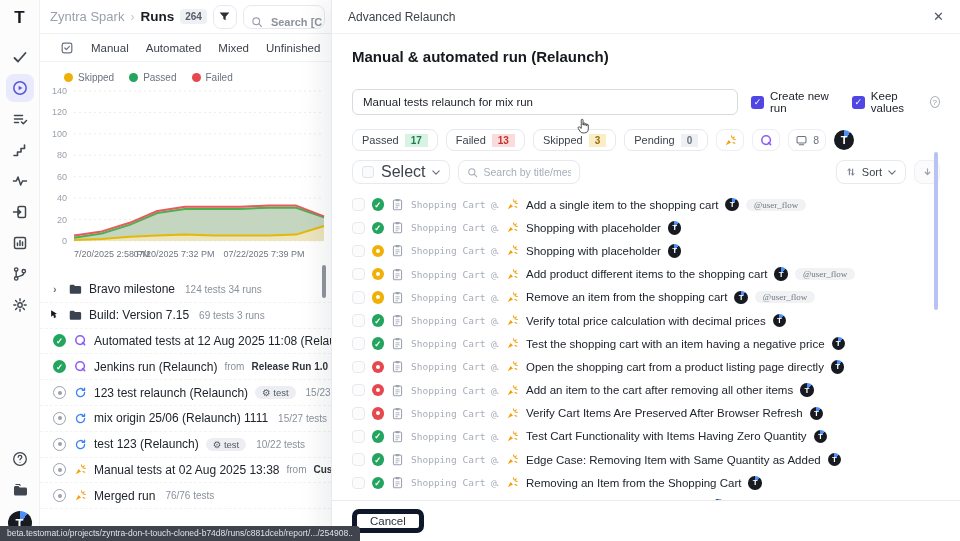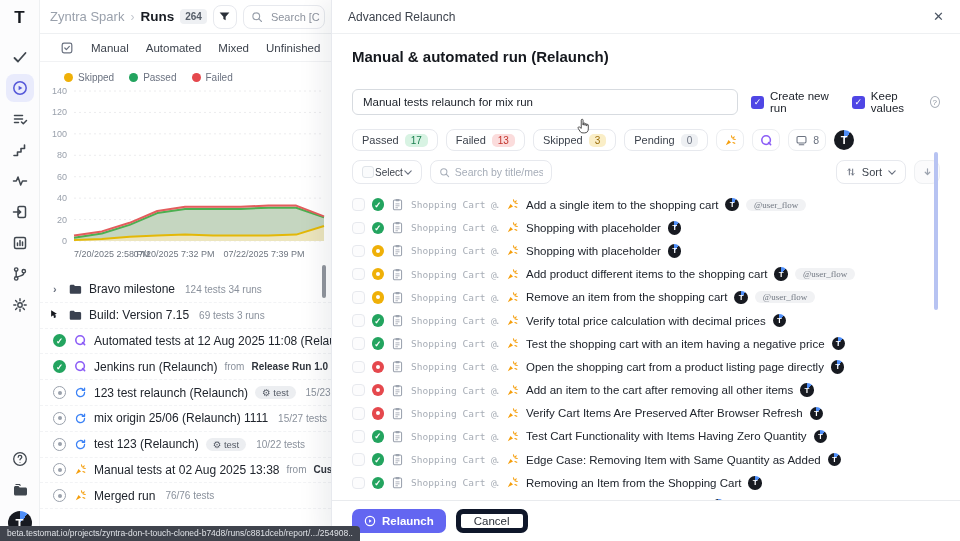--- a/index.html
+++ b/index.html
@@ -27,21 +27,21 @@
     padding:0 6px 0 10px; gap:6px; white-space:nowrap; }
   .crumb-proj { font-size:13px; color:#9aa1ac; }
   .crumb-sep  { font-size:12px; color:#c3c8cf; }
   .crumb-cur  { font-size:13.5px; font-weight:bold; color:#171b22; }
   .count-badge { background:#eef0f3; color:#565e69; font-size:10px; font-weight:bold;
     border-radius:4px; padding:2px 5px; }
   .filter-btn { width:30px; height:24px; border:1px solid #e7e9ee; border-radius:8px;
     display:flex; align-items:center; justify-content:center; color:#2a2f38; background:#fff;}
   .filter-btn svg{width:13px;height:13px;}
   .hd-search { height:24px; border:1px solid #e7e9ee; border-radius:8px; background:#fff;
-    display:flex; align-items:center; gap:8px; padding:0 7px; width:100px; overflow:hidden; color:#9aa1ac;}
+    display:flex; align-items:flex-end; gap:8px; padding:0 7px; width:100px; overflow:hidden; color:#9aa1ac;font-weight:bold;}
   .hd-search svg{ width:12px; height:12px; flex:none;}
   .hd-search .q { font-size:11px; color:#8d939e; white-space:nowrap;}
   .hd-search .x { margin-left:auto; color:#3c424c; font-size:11px; }
 
   .tabs { height:28px; display:flex; align-items:center; gap:17px; padding-left:20px;
     border-bottom:1px solid #f1f2f4; font-size:11.5px; color:#3d434d; }
   .tabs .tab{cursor:pointer;}
   .tabs .board { color:#6b7280; display:flex; } .tabs .board svg{width:14px;height:14px;}
 
   .legend { display:flex; gap:15px; padding:10px 0 2px 24px; }
@@ -90,34 +90,34 @@
   .cbx-group { display:flex; align-items:center; gap:15px; margin-left:13px; }
   .cbx { display:flex; align-items:center; gap:6px; font-size:11.5px; color:#20252d; }
   .cb { width:13px; height:13px; background:#4f46e5; border-radius:3px; display:inline-flex;
     align-items:center; justify-content:center; color:#fff; font-size:9px; flex:none;}
   .helpc { width:12px; height:12px; border:1px solid #aab0ba; border-radius:50%; color:#8a919c;
     font-size:8px; display:inline-flex; align-items:center; justify-content:center; }
 
   .fil-row { display:flex; align-items:center; gap:8px; margin-top:14px; }
   .pill { height:22px; border:1px solid #e7e9ee; border-radius:8px; background:#fff;
     display:inline-flex; align-items:center; gap:6px; padding:0 9px; font-size:11px; color:#3d434d; cursor:pointer;}
-  .chip { border-radius:5px; font-size:10px; font-weight:normal; padding:1px 6px; }
+  .chip { border-radius:0; font-size:10px; font-weight:bold; padding:1px 6px; }
   .chip.green{ background:#d8f3e3; color:#1a7f4e;} .chip.red{ background:#fbdcdc; color:#c2342c;}
   .chip.amber{ background:#faeec7; color:#9a6b08;} .chip.gray{ background:#eef0f3; color:#6b7280;}
   .icon-btn { height:22px; min-width:28px; border:1px solid #eceef1; border-radius:8px; background:#fff;
     display:inline-flex; align-items:center; justify-content:center; gap:5px; padding:0 6px; cursor:pointer;}
   .icon-btn svg{ width:13px; height:13px; }
   .icon-btn .n { font-size:10.5px; color:#6b7280; }
   .avatar { width:20px; height:20px; border-radius:50%; flex:none;
     background:conic-gradient(#4f8ef7 0 40deg,#171a21 40deg 360deg);
     color:#fff; font-weight:bold; font-size:11px; display:inline-flex; align-items:center; justify-content:center;}
 
   .tool-row { display:flex; align-items:center; gap:8px; margin-top:9px; }
   .sel-btn { height:24px; border:1px solid #e7e9ee; border-radius:8px; background:#fff;
-    display:inline-flex; align-items:center; gap:1px; padding:0 9px; font-size:10px; color:#3d434d; cursor:pointer;}
+    display:inline-flex; align-items:center; gap:7px; padding:0 9px; font-size:16px; color:#3d434d; cursor:pointer;}
   .mini-cb { width:12px; height:12px; border:1px solid #e0e4e9; background:#fafbfc; border-radius:3px;}
   .m-search { width:122px; height:24px; border:1px solid #e7e9ee; border-radius:8px;
     display:flex; align-items:center; gap:5px; padding:0 8px; color:#a6adb8;}
   .m-search svg{width:11px;height:11px;flex:none;} .m-search .ph{ font-size:10.5px; white-space:nowrap; overflow:hidden;}
   .sort-btn { margin-left:auto; height:24px; border:1px solid #e7e9ee; border-radius:8px; background:#fff;
     display:inline-flex; align-items:center; gap:6px; padding:0 9px; font-size:11px; color:#3d434d; cursor:pointer;}
   .dl-btn { width:26px; height:24px; border:1px solid #eef0f2; background:#fbfbfc; border-radius:8px;
     display:inline-flex; align-items:center; justify-content:center; cursor:pointer;}
 
   .tests { margin-top:9px; }
@@ -825,27 +825,20 @@
                 </g>
               </svg>
             </span>
             <span class="t-title">Test Removing an Item Repeatedly</span>
             <span class="avatar">T</span>
           </div>
         </div>
     </div>
 
     <div class="modal-ft">
-      <button class="btn-primary">
-        <svg viewBox="0 0 16 16" fill="none" stroke="#fff" stroke-width="1.6">
-            <circle cx="8" cy="8" r="6.2"></circle>
-            <path d="M6.8 5.8L10.2 8 6.8 10.2z" fill="#fff" stroke="none"></path>
-          </svg>
-        <span>Relaunch</span>
-      </button>
       <button class="btn-ghost">Cancel</button>
     </div>
   </div>
 
   <div class="modal-scrollbar"></div>
 
   <div class="statusbar">beta.testomat.io/projects/zyntra-don-t-touch-cloned-b74d8/runs/c881dceb/report/.../254908..</div>
 
   <div class="cursor-hand">
     <svg width="15" height="17" viewBox="0 0 20 22">

